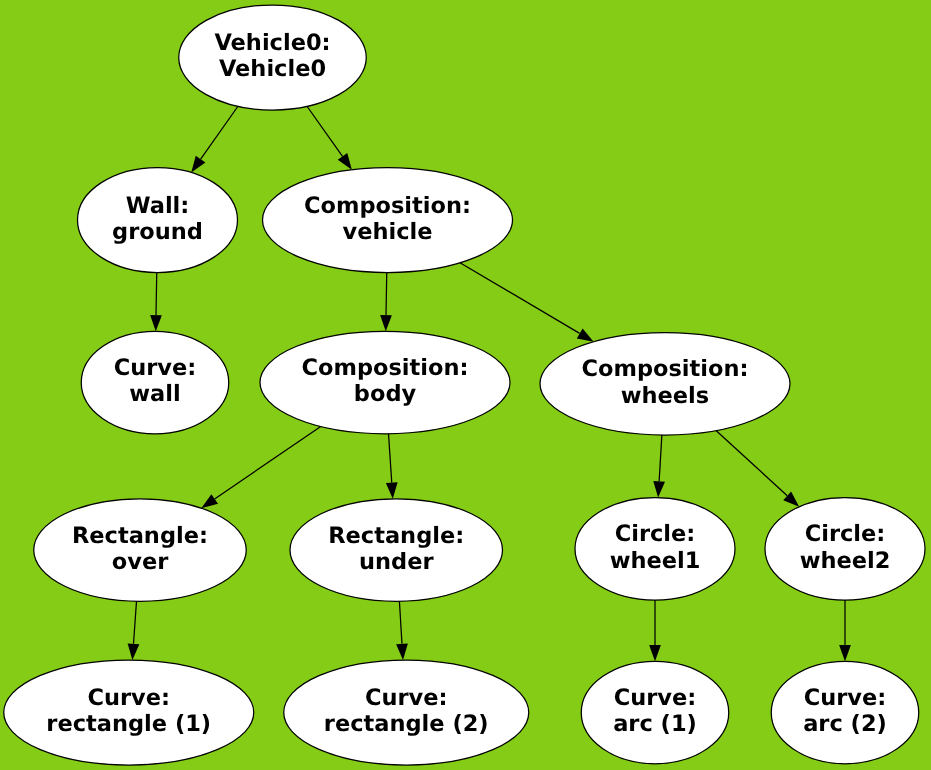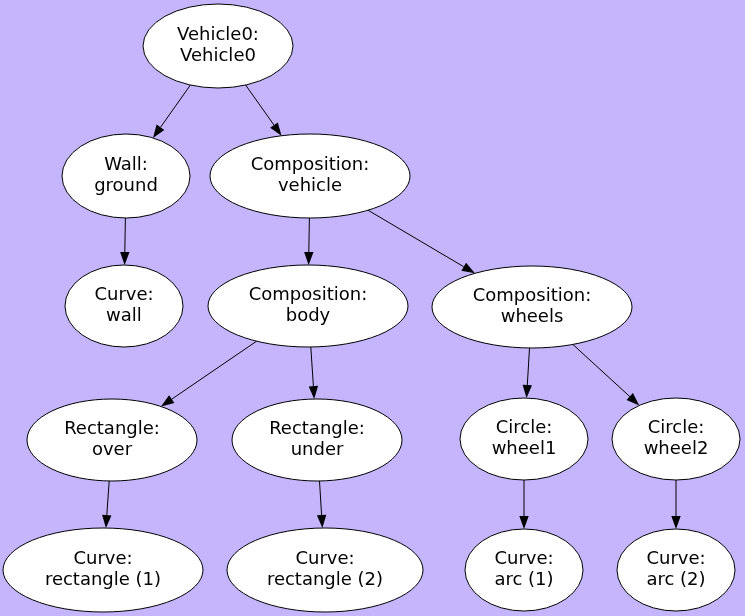--- a/index.html
+++ b/index.html
@@ -4,22 +4,23 @@
 <style>
   html, body {
     margin: 0;
     padding: 0;
     background: #ffffff;
   }
   .canvas {
     position: relative;
     width: 745px;
     height: 616px;
-    background: #c4b5fd;
+    background: #84cc16;
     overflow: hidden;
+    font-weight: bold;
   }
   svg {
     display: block;
   }
   text {
     font-family: "DejaVu Sans", "Liberation Sans", sans-serif;
     font-size: 18px;
   }
 </style>
 </head>

